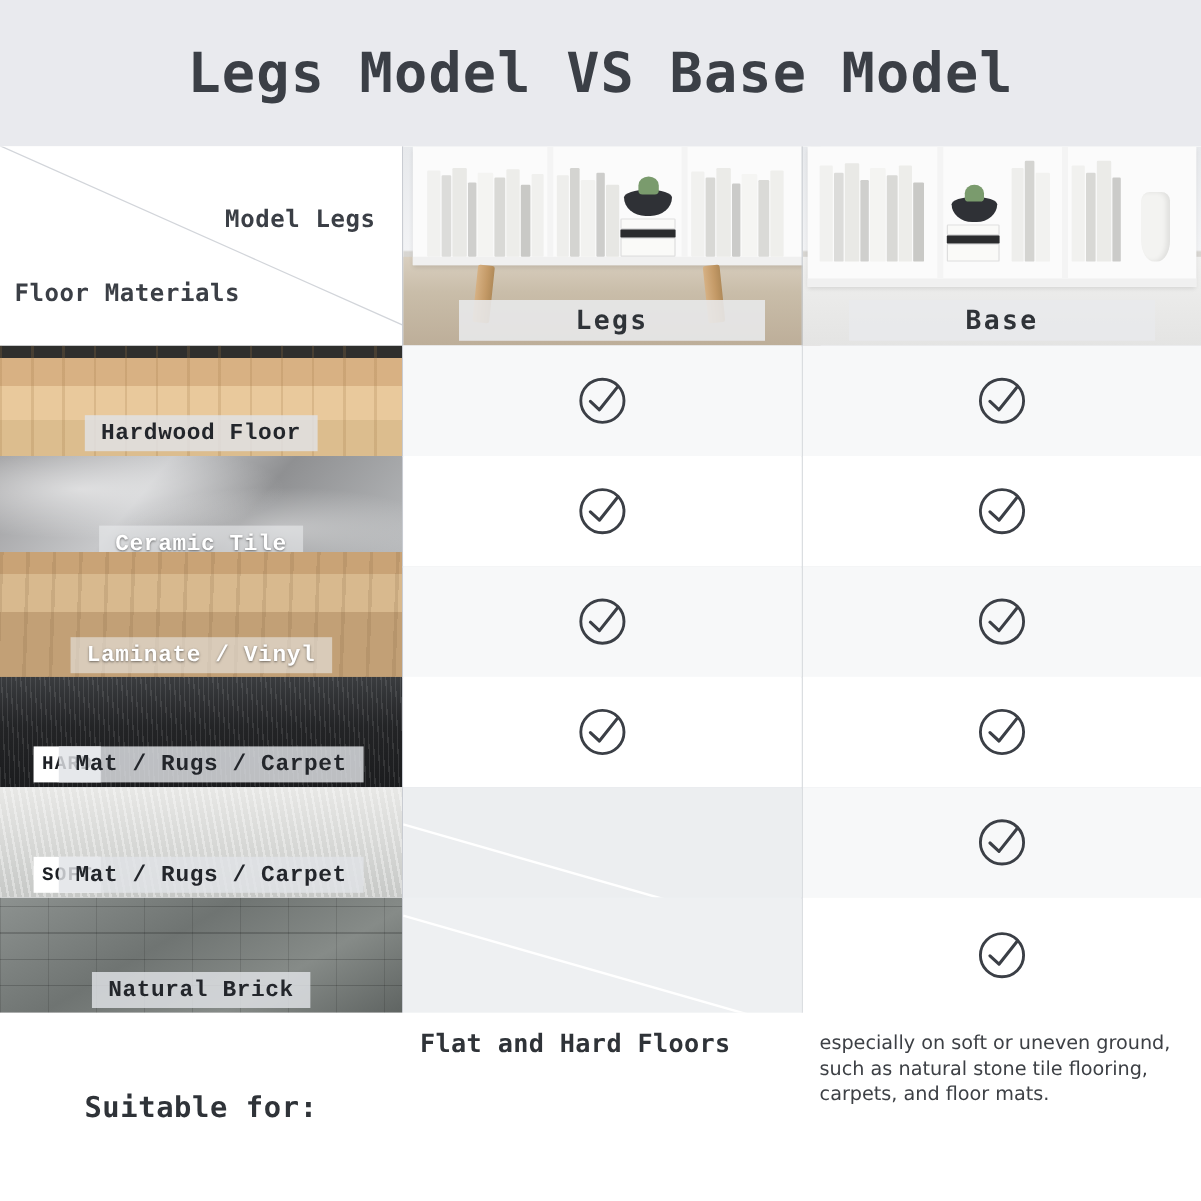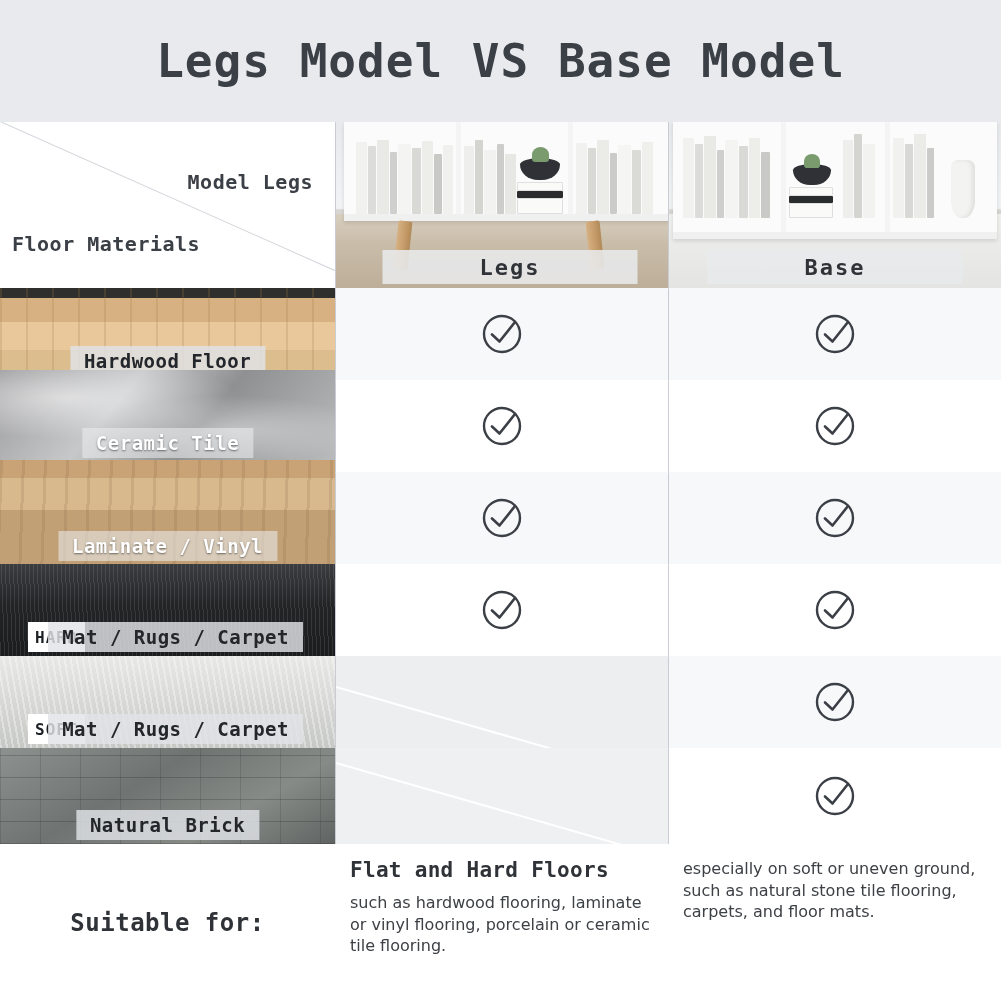--- a/index.html
+++ b/index.html
@@ -185,20 +185,21 @@
     color: #2f3338;
     letter-spacing: 2px;
   }
 
   
   .swatch {
     position: absolute;
     left: 0;
     width: 335px;
     overflow: hidden;
+    font-family: Liberation Mono, monospace;
   }
   .swatch .plate {
     position: absolute;
     left: 50%;
     transform: translateX(-50%);
     bottom: 4px;
     height: 30px;
     padding: 0 14px;
     background: rgba(225,227,230,0.82);
     display: flex;
@@ -450,21 +451,21 @@
     </div>
     <div class="cell shade-a" style="left:669px;top:166px;width:332px;height:92px;">
       <span class="check">
         <svg viewBox="0 0 42 42" width="42" height="42">
           <circle cx="21" cy="21" r="18" fill="none" stroke="#3b3f46" stroke-width="2.4"></circle>
           <path d="M11 21.5 L18.5 28.5 L34 9" fill="none" stroke="#3b3f46" stroke-width="2.6" stroke-linecap="round" stroke-linejoin="round"></path>
         </svg>
       </span>
     </div>
 
-    <div class="swatch" style="top:248px;height:92px;">
+    <div class="swatch" style="top:258px;height:92px;">
       <div class="tex-ceramic"></div>
       <div class="plate light">Ceramic Tile</div>
     </div>
     <div class="cell shade-b" style="left:336px;top:258px;width:332px;height:92px;">
       <span class="check">
         <svg viewBox="0 0 42 42" width="42" height="42">
           <circle cx="21" cy="21" r="18" fill="none" stroke="#3b3f46" stroke-width="2.4"></circle>
           <path d="M11 21.5 L18.5 28.5 L34 9" fill="none" stroke="#3b3f46" stroke-width="2.6" stroke-linecap="round" stroke-linejoin="round"></path>
         </svg>
       </span>
@@ -553,21 +554,20 @@
         </svg>
       </span>
     </div>
   </div>
 
   <div id="footer">
     <div id="suitable">Suitable for:</div>
 
     <div class="foot-col" style="left:336px;width:332px;">
       <div class="foot-title">Flat and Hard Floors</div>
-      <div class="foot-desc">such as hardwood flooring, laminate or vinyl flooring, porcelain or ceramic tile flooring.</div>
     </div>
 
     <div class="foot-col" style="left:669px;width:332px;">
       <div class="foot-desc">especially on soft or uneven ground, such as natural stone tile flooring, carpets, and floor mats.</div>
     </div>
   </div>
 
 </div>
 
 </body></html>

